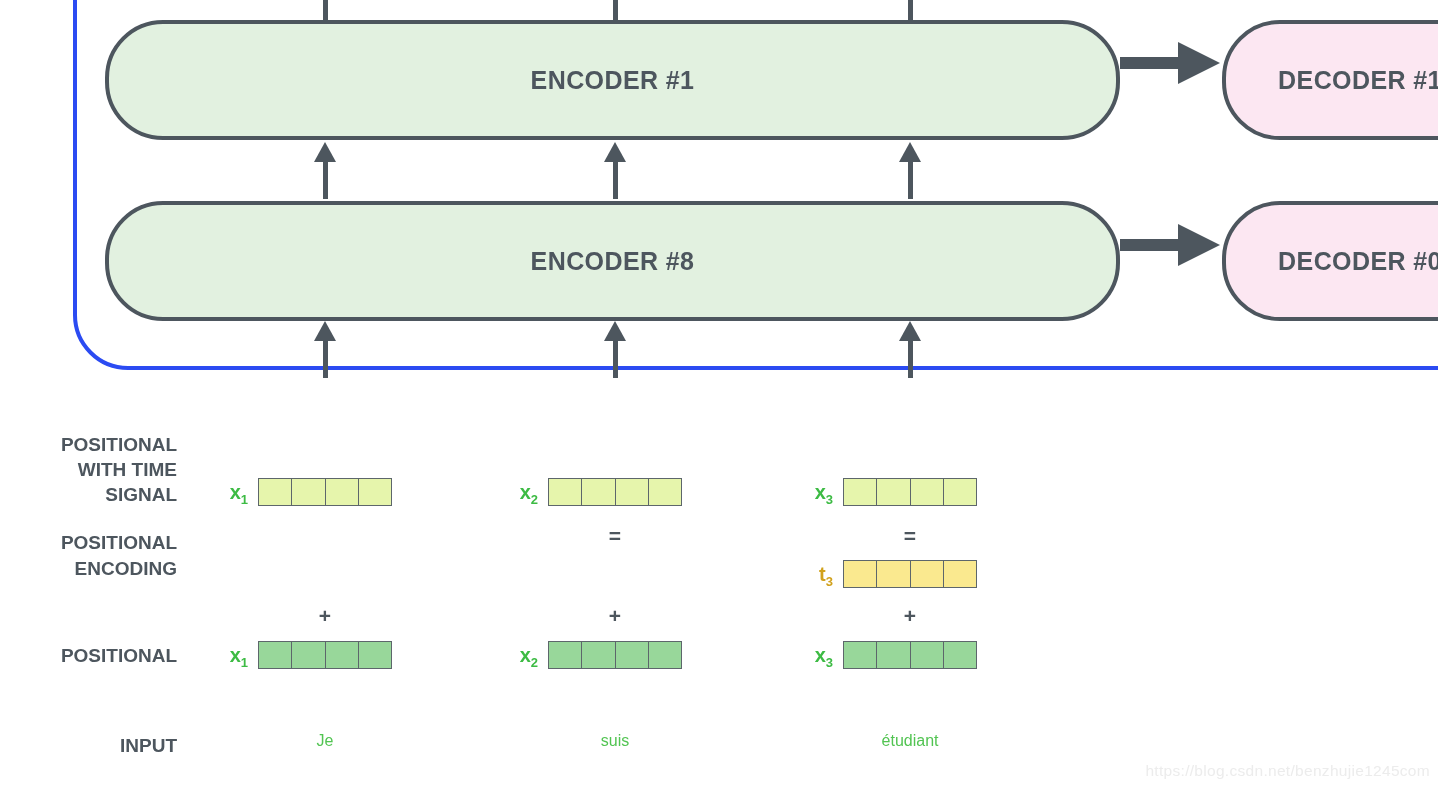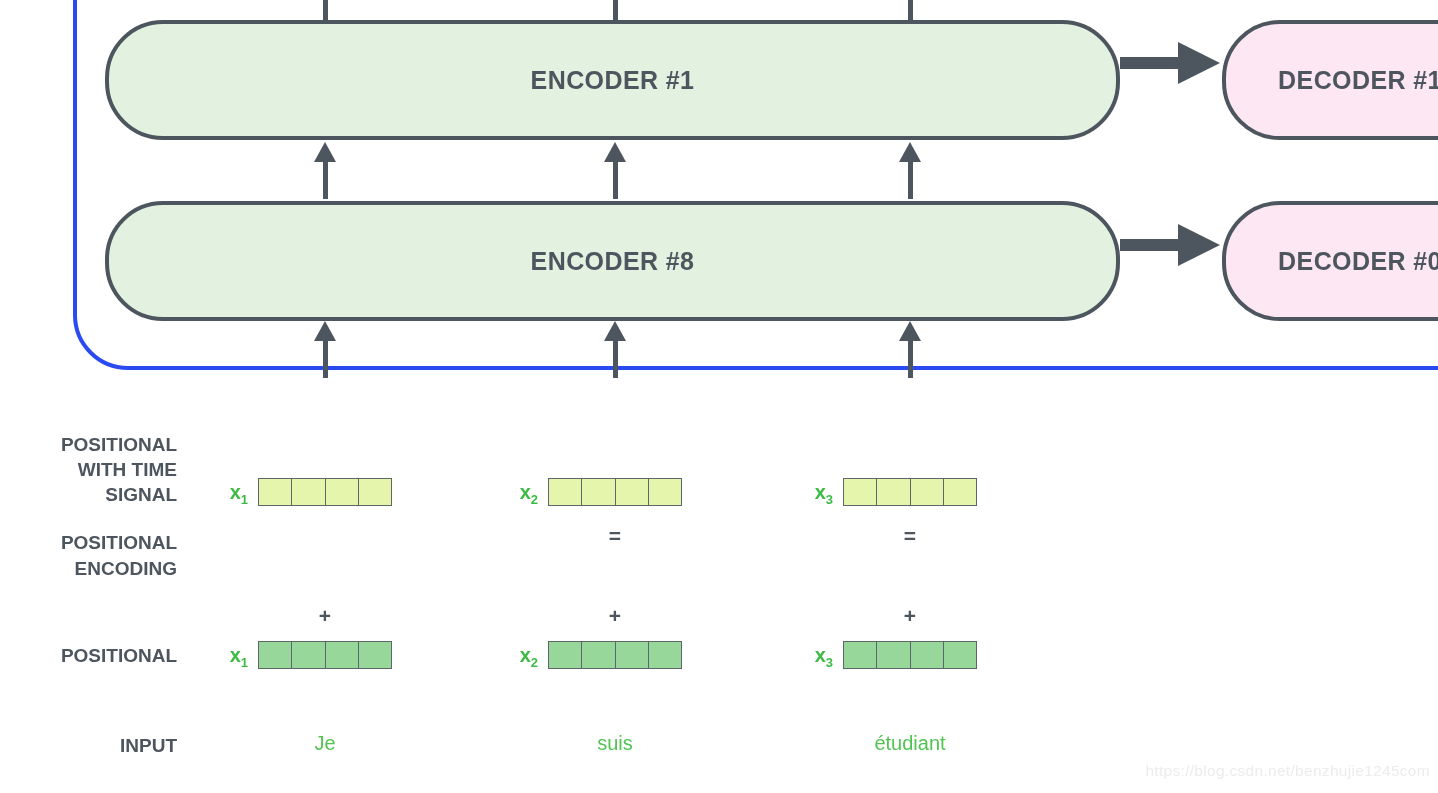--- a/index.html
+++ b/index.html
@@ -47,21 +47,21 @@
   .vector{position:absolute;left:70px;top:0;width:134px;height:28px;display:flex;
     border:1.5px solid var(--cell-border,#5d666b);box-sizing:border-box;}
   .vector .cell{flex:1;border-right:1.5px solid var(--cell-border,#5d666b);}
   .vector .cell:last-child{border-right:none;}
   .vector.light{background:var(--cell-light,#e6f5ac);}
   .vector.yellow{background:var(--cell-yellow,#fae98f);}
   .vector.green{background:var(--cell-green,#98d79a);}
   .op{position:absolute;left:70px;width:134px;text-align:center;
     font-size:21px;font-weight:bold;color:var(--slate,#4d565e);line-height:24px;}
   .word{position:absolute;left:70px;top:262px;width:134px;text-align:center;
-    font-size:20px;color:var(--input-green,#52c452);}
+    font-size:16px;color:var(--input-green,#52c452);}
   .watermark{position:absolute;right:8px;top:762px;font-size:15.5px;
     color:var(--watermark-gray,#ececec);letter-spacing:.3px;}
 </style>
 </head>
 <body>
 
 <div class="stage">
 
   <div class="blue-frame"></div>
 
@@ -182,20 +182,29 @@
     <div class="vec-row" style="top:8px">
       <span class="vlabel x"><span>x</span><sub>3</sub></span>
       <div class="vector light">
         <div class="cell"></div>
           <div class="cell"></div>
           <div class="cell"></div>
           <div class="cell"></div>
       </div>
     </div>
     <div class="op" style="top:54px">=</div>
+    <div class="vec-row" style="top:90px">
+      <span class="vlabel t"><span>t</span><sub>3</sub></span>
+      <div class="vector yellow">
+        <div class="cell"></div>
+          <div class="cell"></div>
+          <div class="cell"></div>
+          <div class="cell"></div>
+      </div>
+    </div>
     <div class="op" style="top:134px">+</div>
     <div class="vec-row" style="top:171px">
       <span class="vlabel x"><span>x</span><sub>3</sub></span>
       <div class="vector green">
         <div class="cell"></div>
           <div class="cell"></div>
           <div class="cell"></div>
           <div class="cell"></div>
       </div>
     </div>

